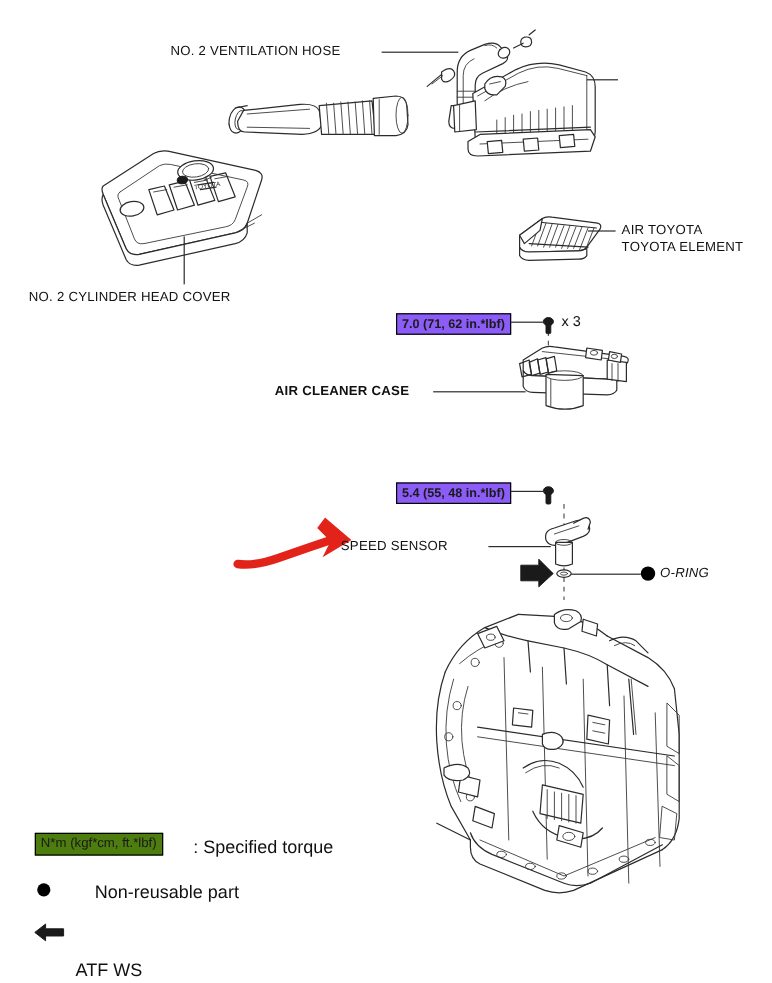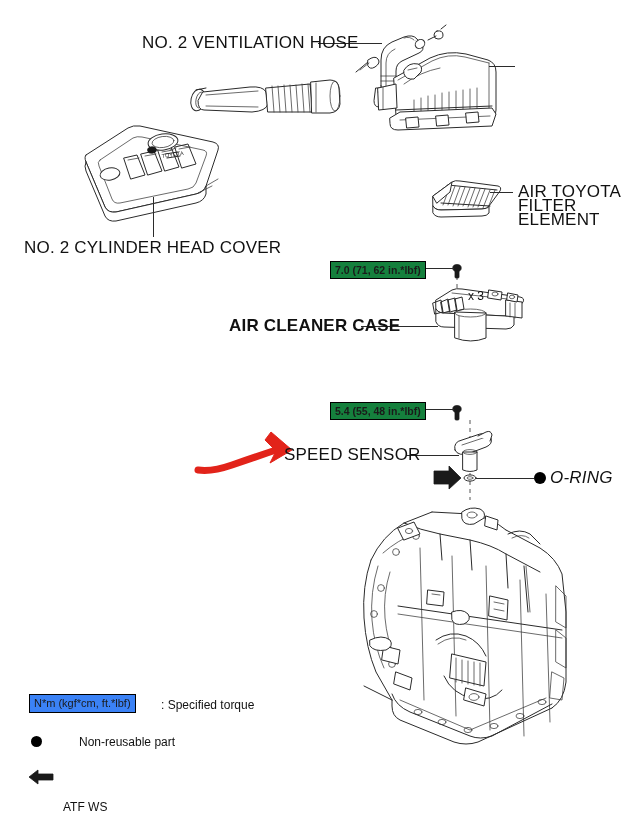--- a/index.html
+++ b/index.html
@@ -5,52 +5,52 @@
   html,body{margin:0;padding:0;background:#ffffff;}
   body{
     width:643px;height:819px;position:relative;overflow:hidden;
     font-family:"Liberation Sans",sans-serif;
     color:#1a1a1a;
     -webkit-font-smoothing:antialiased;
   }
   #sheet{position:absolute;inset:0;}
   .lbl{
     position:absolute;
-    font-size:17px;
+    font-size:11px;
     letter-spacing:0.2px;
     line-height:14px;
     white-space:nowrap;
     color:#111;
   }
   .lbl.two{white-space:normal;}
   .torque{
     position:absolute;
     font-size:10.5px;
     font-weight:bold;
     letter-spacing:0px;
     white-space:nowrap;
     border:1.4px solid #000;
     padding:2px 4px 2px 4px;
-    background:#15803d;
+    background:#8b5cf6;
     line-height:12px;
   }
   .leader{position:absolute;background:#2b2b2b;}
   .leader.h{height:1.2px;}
   .leader.v{width:1.2px;}
   .xmul{position:absolute;font-size:12px;color:#111;white-space:nowrap;}
   .legend-box{
     position:absolute;
     font-size:11px;
     white-space:nowrap;
     border:1.3px solid #000;
     padding:2px 4px;
     line-height:13px;
-    background:#3b82f6;
+    background:#4d7c0f;
   }
-  .legend-txt{position:absolute;font-size:12px;white-space:nowrap;color:#111;}
+  .legend-txt{position:absolute;font-size:15px;white-space:nowrap;color:#111;}
   .dot{
     position:absolute;border-radius:50%;background:#000;
   }
   svg{position:absolute;left:0;top:0;overflow:visible;}
   .ln{fill:none;stroke:#2b2b2b;stroke-width:1;stroke-linecap:round;stroke-linejoin:round;}
   .ln-t{fill:none;stroke:#3a3a3a;stroke-width:0.75;stroke-linecap:round;stroke-linejoin:round;}
   .ln-f{fill:#ffffff;stroke:#2b2b2b;stroke-width:1;stroke-linejoin:round;stroke-linecap:round;}
   .ln-d{fill:none;stroke:#555;stroke-width:1;stroke-dasharray:4 4;}
   .blk{fill:#1a1a1a;stroke:#1a1a1a;stroke-width:0.8;}
   .redmark{fill:none;stroke:#e2231a;stroke-width:7;stroke-linecap:round;stroke-linejoin:round;}
@@ -375,31 +375,31 @@
   <div class="leader h" style="left:476px;top:478px;width:58px;"></div>
   <div class="dot" style="left:534px;top:472px;width:12px;height:12px;"></div>
 
   <div class="lbl" style="left:142px;top:36px;">NO. 2 VENTILATION HOSE</div>
 
 
   <div class="lbl" style="left:24px;top:241px;">NO. 2 CYLINDER HEAD COVER</div>
 
   <div class="lbl two" style="left:518px;top:185px;width:120px;">
     <span>AIR TOYOTA</span><br>
-    <span>FILTER ELEMENT</span>
+    <span>TOYOTA ELEMENT</span>
   </div>
 
   <div class="lbl" style="left:229px;top:319px;font-weight:bold;">AIR CLEANER CASE</div>
 
   <div class="lbl" style="left:284px;top:448px;">SPEED SENSOR</div>
 
   <div class="lbl" style="left:550px;top:471px;font-style:italic;">O-RING</div>
 
   <div class="torque" style="left:330px;top:261px;">7.0 (71, 62 in.*lbf)</div>
-  <div class="xmul" style="left:468px;top:261px;margin-top:28px;">x 3</div>
+  <div class="xmul" style="left:468px;top:261px;">x 3</div>
 
   <div class="torque" style="left:330px;top:402px;">5.4 (55, 48 in.*lbf)</div>
 
   <div class="legend-box" style="left:29px;top:694px;">N*m (kgf*cm, ft.*lbf)</div>
   <div class="legend-txt" style="left:161px;top:698px;">: Specified torque</div>
 
   <div class="dot" style="left:31px;top:736px;width:11px;height:11px;"></div>
   <div class="legend-txt" style="left:50px;top:735px;margin-left:29px;">Non-reusable part</div>
 
   <svg width="30" height="16" style="left:29px;top:769px;">

